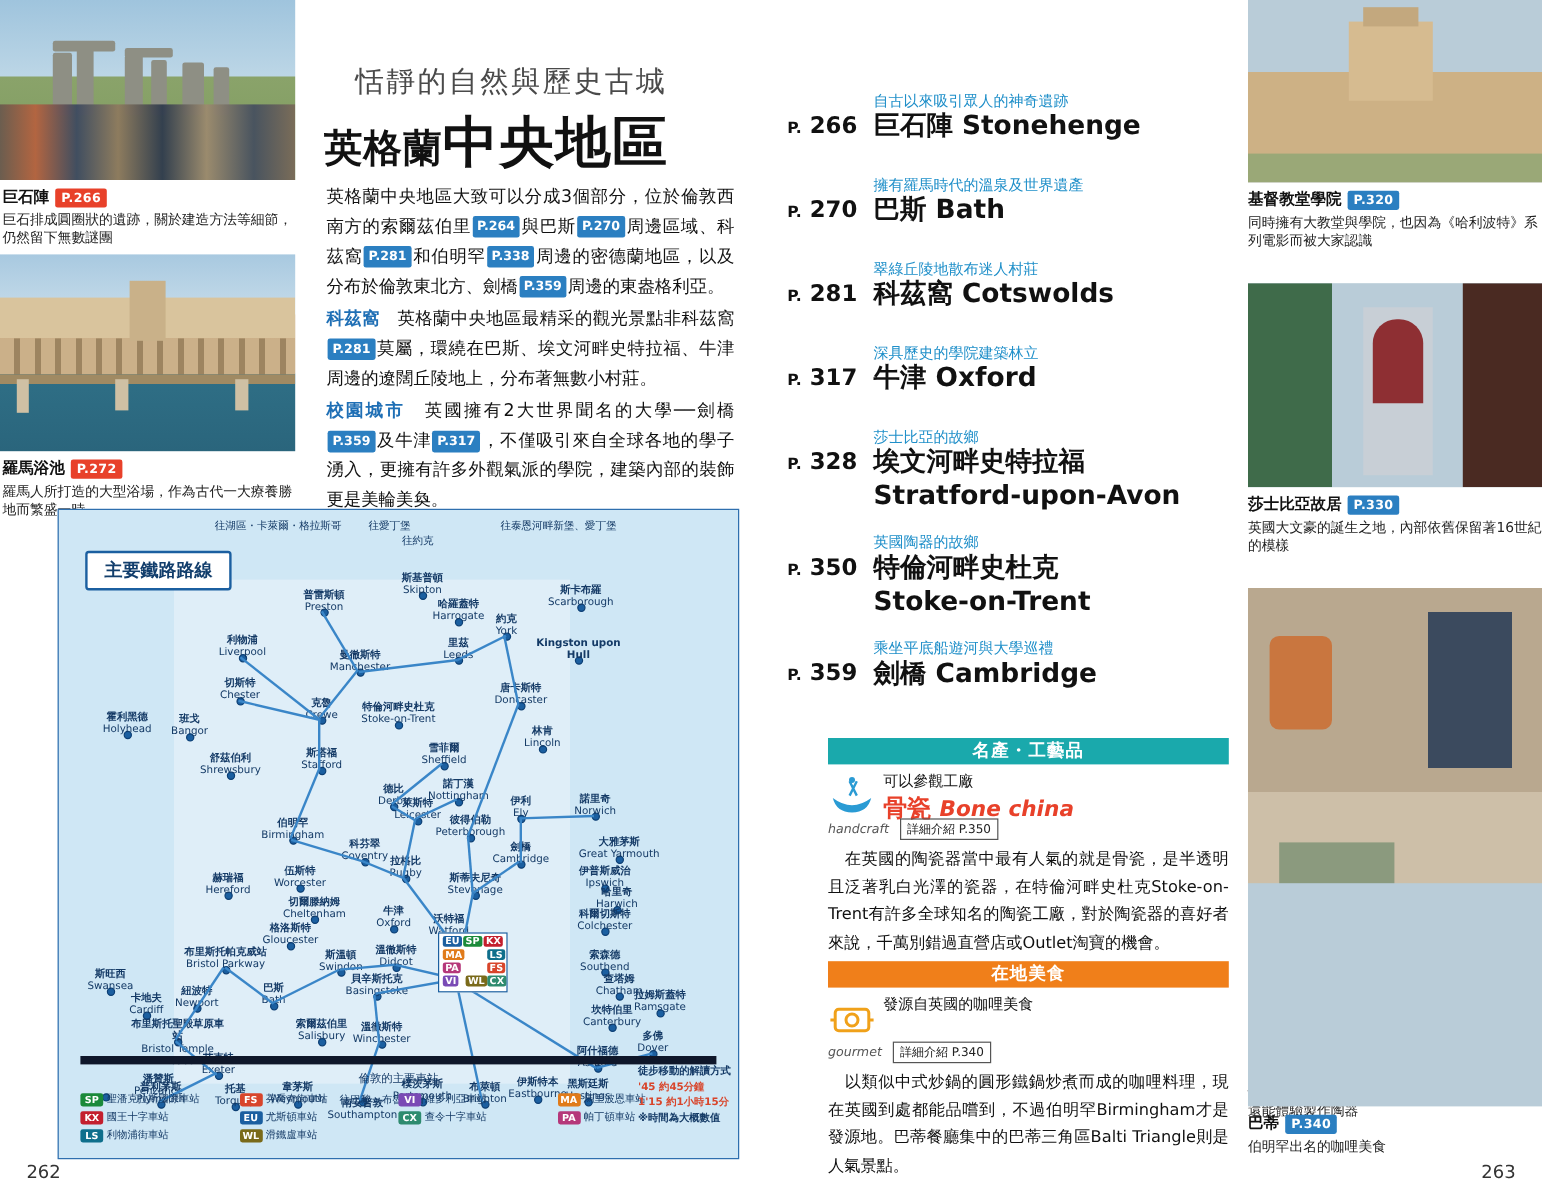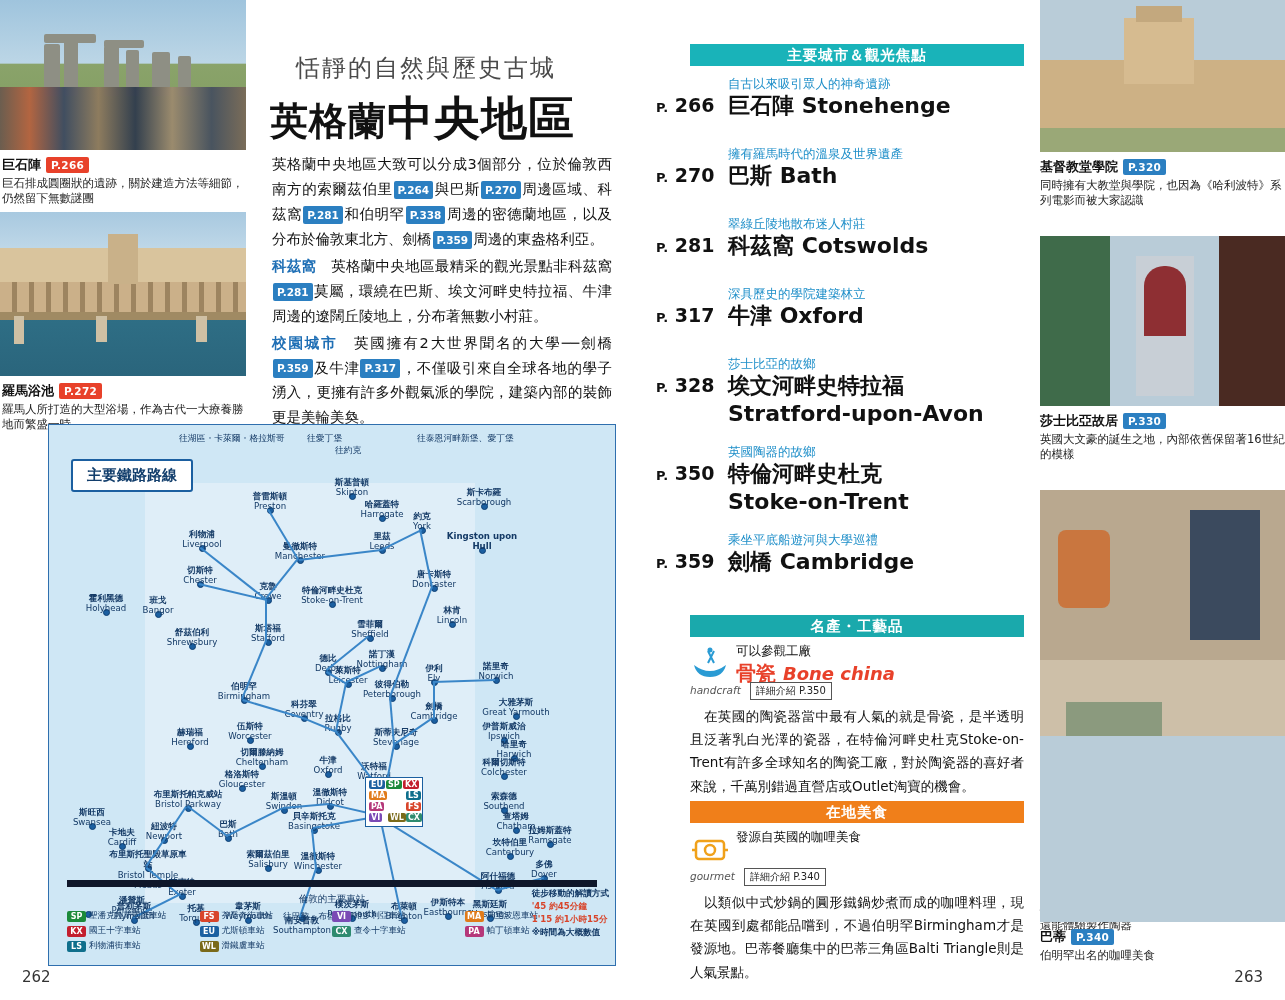--- a/index.html
+++ b/index.html
@@ -34,21 +34,21 @@
   .ph-oxcol{background:linear-gradient(#9ec6e2 0%,#bedaea 38%,#c7a981 39%,#b4966d 100%);}
   .ph-shake{background:linear-gradient(#6d3b33 0%,#8a4a3c 40%,#5c3128 100%);}
   .ph-pottery{background:linear-gradient(#d9d2c4 0%,#c9bda8 45%,#a8907a 100%);}
   .ph-balti{background:radial-gradient(circle at 55% 55%,#d8571f 0%,#b9400f 45%,#2a2a2a 78%,#1a1a1a 100%);}
 
   
   .center{position:absolute;left:262px;top:0;width:352px;height:1000px;}
   .sub-title{position:absolute;left:34px;top:52px;font-size:24px;color:#4a4a4a;letter-spacing:2px;
     font-family:"DejaVu Sans","Liberation Sans",sans-serif;}
   .main-title{position:absolute;left:8px;top:88px;font-size:46px;font-weight:bold;letter-spacing:1px;color:#111;}
-  .main-title .small{font-size:38px;}
+  .main-title .small{font-size:32px;}
   .body{position:absolute;left:10px;top:152px;width:340px;font-size:14.5px;line-height:1.72;color:#111;text-align:justify;}
   .body p{margin:0 0 2px 0;}
   .lead{color:#1f6fb5;font-weight:bold;}
   .ref{display:inline-block;background:#2b7fc1;color:#fff;font-size:10.5px;padding:0 4px;border-radius:2px;
     vertical-align:middle;margin:0 1px;font-weight:bold;}
 
   
   .railmap{position:absolute;left:48px;top:424px;width:566px;height:540px;background:#cfe7f5;border:1px solid #2f6fae;}
   .rm-title{position:absolute;left:22px;top:34px;background:#fff;border:2px solid #1b5fa0;color:#123e6c;
     font-weight:bold;font-size:15px;padding:5px 14px;border-radius:3px;}
@@ -401,21 +401,20 @@
         <div>徒步移動的解讀方式</div>
         <div class="red">'45  約45分鐘</div>
         <div class="red">1'15  約1小時15分</div>
         <div>※時間為大概數值</div>
       </div>
   </div>
 
   <div class="gutter"></div>
 
   <div class="rightcol">
-    <div class="bar" style="top:44px;">主要城市＆觀光焦點</div>
     <div id="spots">
         <div class="spot" style="top: 76px; height: 70px;">
           <div class="pg"><span class="p">P.</span> 266</div>
           <div class="sm">自古以來吸引眾人的神奇遺跡</div>
           <div class="big">巨石陣 Stonehenge</div>
         </div>
         <div class="spot" style="top: 146px; height: 70px;">
           <div class="pg"><span class="p">P.</span> 270</div>
           <div class="sm">擁有羅馬時代的溫泉及世界遺產</div>
           <div class="big">巴斯 Bath</div>

